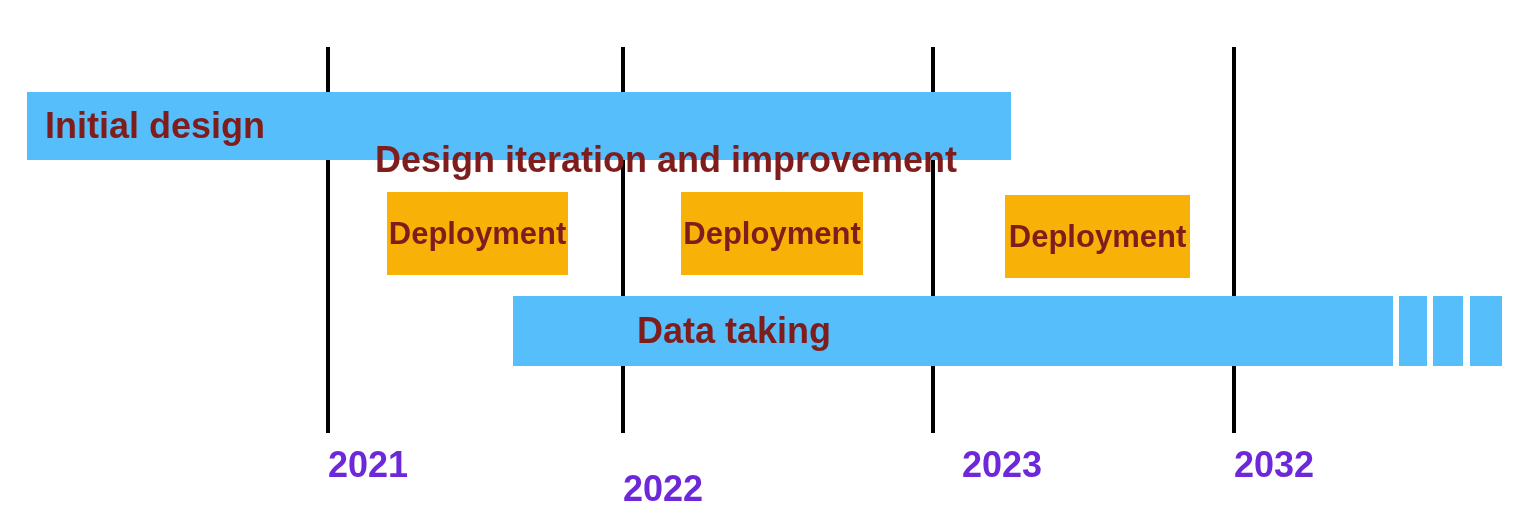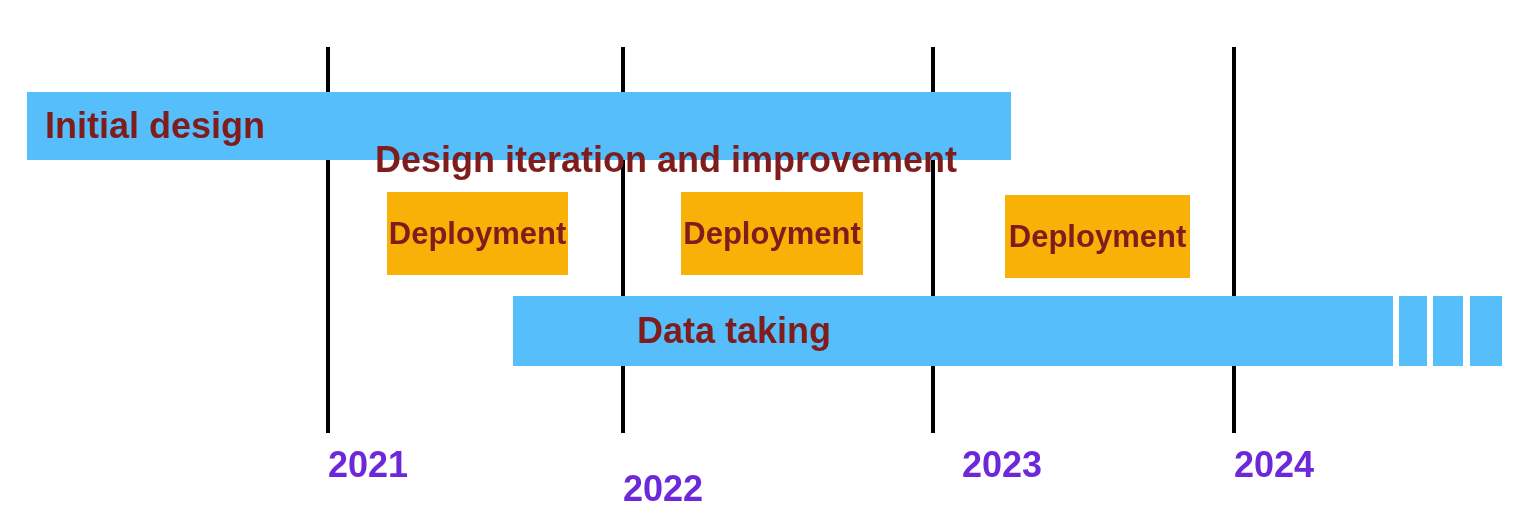--- a/index.html
+++ b/index.html
@@ -113,15 +113,15 @@
   <div class="bar bar-data" style="background-color: rgb(86, 190, 250);">
     <span class="lbl-data">Data taking</span>
   </div>
   <div class="seg seg-0" style="background-color: rgb(86, 190, 250);"></div>
   <div class="seg seg-1" style="background-color: rgb(86, 190, 250);"></div>
   <div class="seg seg-2" style="background-color: rgb(86, 190, 250);"></div>
 
   <div class="year-label yl-0">2021</div>
   <div class="year-label yl-1">2022</div>
   <div class="year-label yl-2">2023</div>
-  <div class="year-label yl-3">2024</div>
+  <div class="year-label yl-3">2032</div>
 
 </div>
 
 </body></html>

